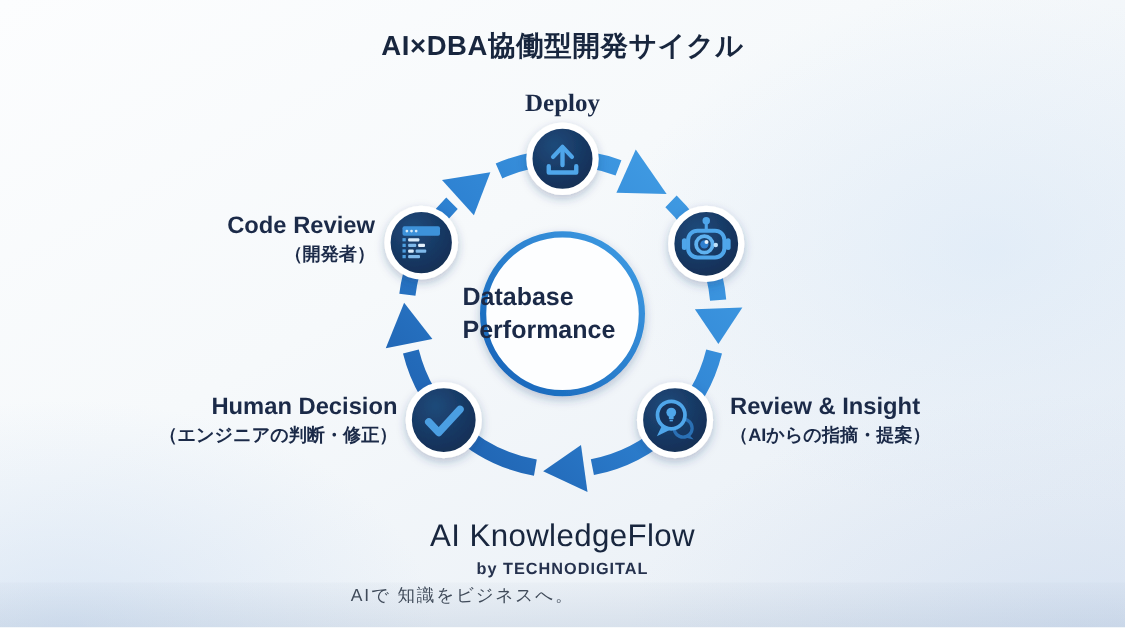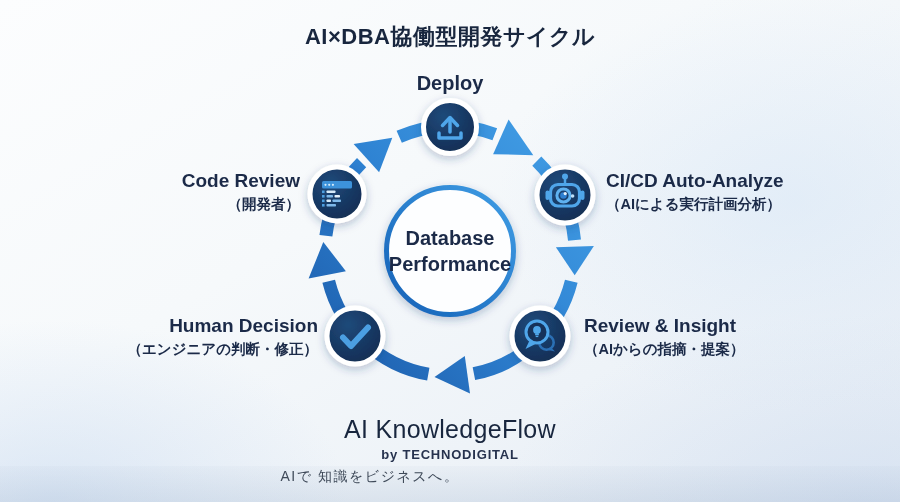--- a/index.html
+++ b/index.html
@@ -19,28 +19,28 @@
   .title{
     position:absolute;top:22px;left:0;width:900px;text-align:center;
     font-size:22px;font-weight:700;color:#18263e;letter-spacing:0.5px;
   }
   .cycle-svg{position:absolute;left:0;top:0;}
   .nlabel{position:absolute;color:#1b2a48;line-height:1.25;white-space:nowrap;}
   .nlabel .main{font-weight:700;font-size:19px;}
   .nlabel .sub{font-weight:600;font-size:14.5px;margin-top:2px;}
   .nlabel .sub:empty{display:none;}
   .lbl-deploy{left:450px;top:71px;transform:translateX(-50%);text-align:center;}
-  .lbl-deploy .main{font-size:20px;}
+  .lbl-deploy .main{font-size:20px;font-family:Liberation Serif, serif;}
   .lbl-cicd{left:606px;top:169px;text-align:left;}
   .lbl-review{left:584px;top:314px;text-align:left;}
   .lbl-human{right:582px;top:314px;text-align:right;}
   .lbl-commit{right:600px;top:169px;text-align:right;}
   .center-label{
     position:absolute;left:450px;top:251px;transform:translate(-50%,-50%);
-    width:160px;text-align:center;font-weight:700;font-size:20px;color:#1b2a48;line-height:1.3;
+    width:160px;text-align:left;font-weight:700;font-size:20px;color:#1b2a48;line-height:1.3;
   }
   .footer-brand{
     position:absolute;top:415px;left:0;width:900px;text-align:center;
     font-size:25px;font-weight:400;color:#18263e;letter-spacing:0.3px;
   }
   .footer-byline{
     position:absolute;top:447px;left:0;width:900px;text-align:center;
     font-size:13px;font-weight:700;color:#26324e;letter-spacing:0.8px;
   }
   .footer-tagline{
@@ -163,24 +163,20 @@
   <div class="center-label">
     <div>Database</div>
     <div>Performance</div>
   </div>
 
   <div class="nlabel lbl-deploy">
     <div class="main">Deploy</div>
 
   </div>
 
-  <div class="nlabel lbl-cicd">
-    <div class="main">CI/CD Auto-Analyze</div>
-    <div class="sub">（AIによる実行計画分析）</div>
-  </div>
 
   <div class="nlabel lbl-human">
     <div class="main">Human Decision</div>
     <div class="sub">（エンジニアの判断・修正）</div>
   </div>
 
   <div class="nlabel lbl-review">
     <div class="main">Review &amp; Insight</div>
     <div class="sub">（AIからの指摘・提案）</div>
   </div>

